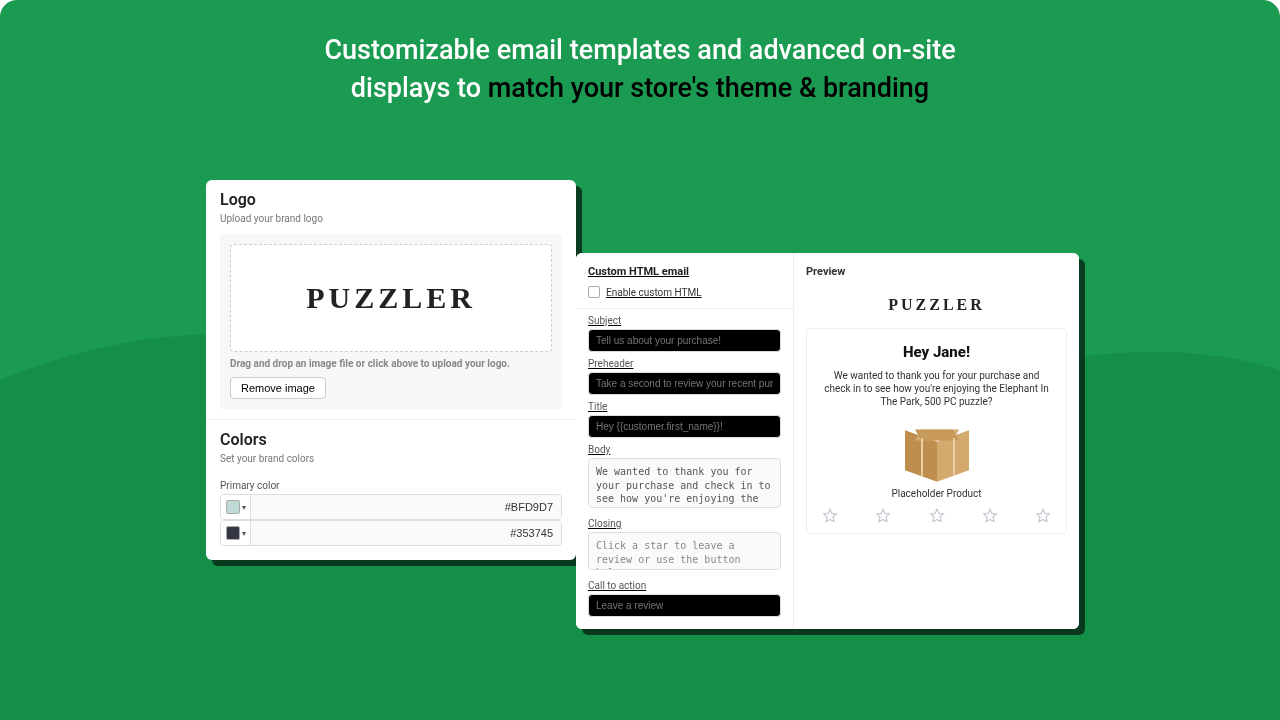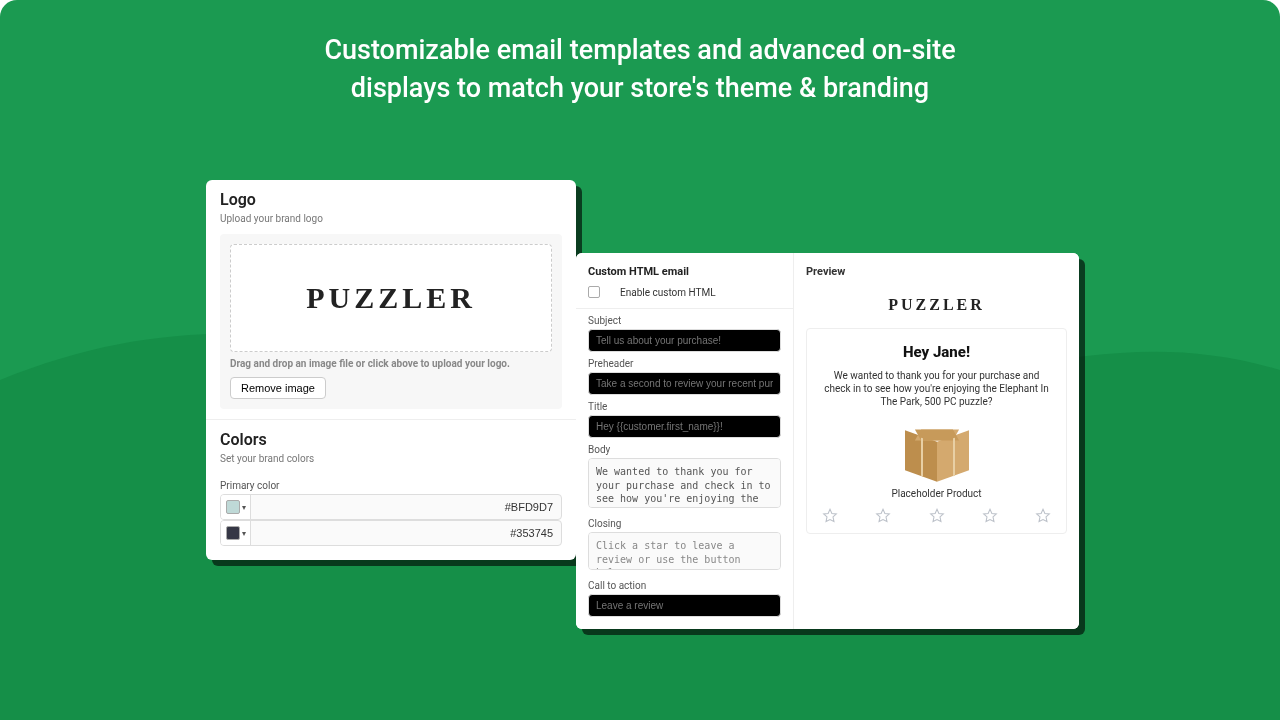--- a/index.html
+++ b/index.html
@@ -18,21 +18,21 @@
   .headline {
     position: absolute;
     top: 32px; left: 0; right: 0;
     text-align: center;
     font-size: 27px;
     line-height: 1.4;
     color: #ffffff;
     font-weight: 500;
     padding: 0 200px;
   }
-  .headline .hl2 { color: #ffffff; }
+  .headline .hl2 { color: #000000; }
   .card {
     position: absolute;
     background: #ffffff;
     border-radius: 6px;
     box-shadow: 6px 6px 0 rgba(0,0,0,0.6);
   }
   
   .card-left {
     top: 180px; left: 206px;
     width: 370px;
@@ -104,23 +104,24 @@
     top: 253px; left: 576px;
     width: 503px;
     display: flex;
   }
   .form-col {
     width: 218px;
     border-right: 1px solid #eee;
     padding: 12px;
     background: #fff;
     border-radius: 6px 0 0 6px;
+    text-decoration: underline;
   }
   .form-title { font-size: 11px; font-weight: 700; color: #222; margin-bottom: 8px; }
-  .check-row { display: flex; align-items: center; gap: 20px; margin-bottom: 10px; }
+  .check-row { display: flex; align-items: center; gap: 6px; margin-bottom: 10px; }
   .checkbox { width: 12px; height: 12px; border: 1px solid #aaa; border-radius: 2px; }
   .check-label { font-size: 10px; color: #333; }
   .field-label { font-size: 10px; color: #555; margin-bottom: 3px; margin-top: 6px; }
   .text-input {
     width: 100%;
     border: 1px solid #ddd; border-radius: 4px;
     background: #000000;
     font-size: 10px; color: #888;
     padding: 5px 7px;
   }

